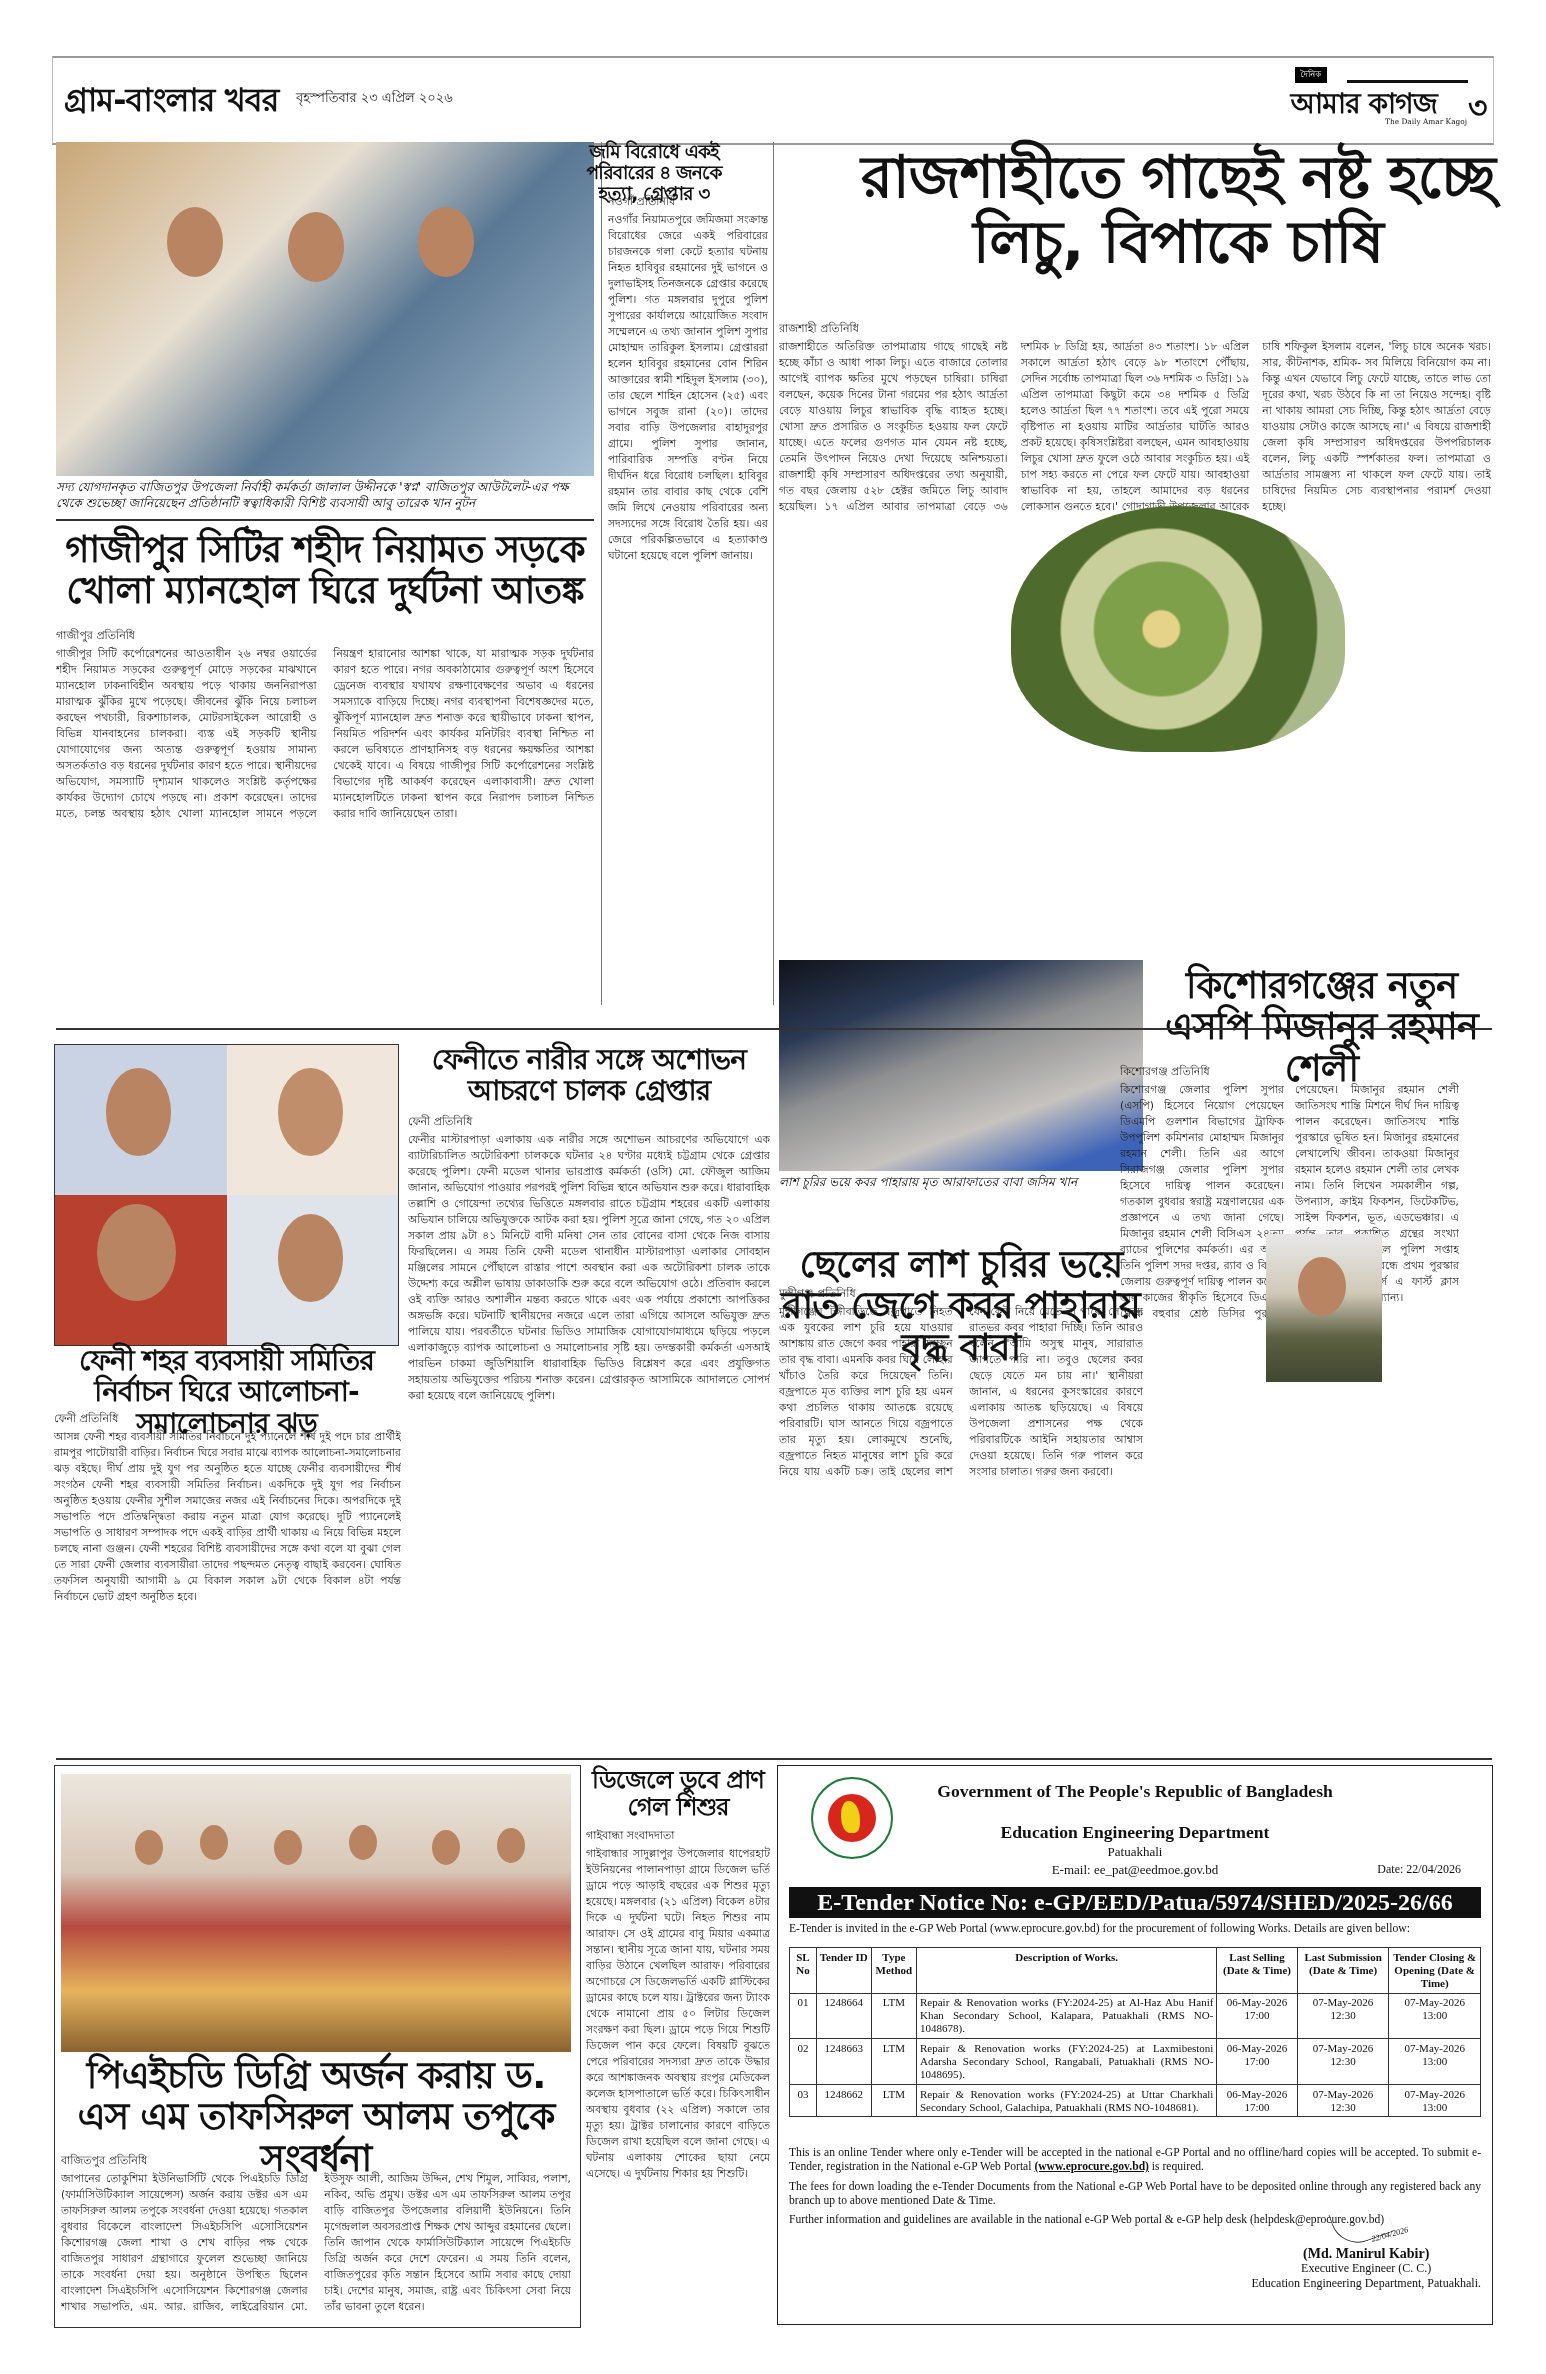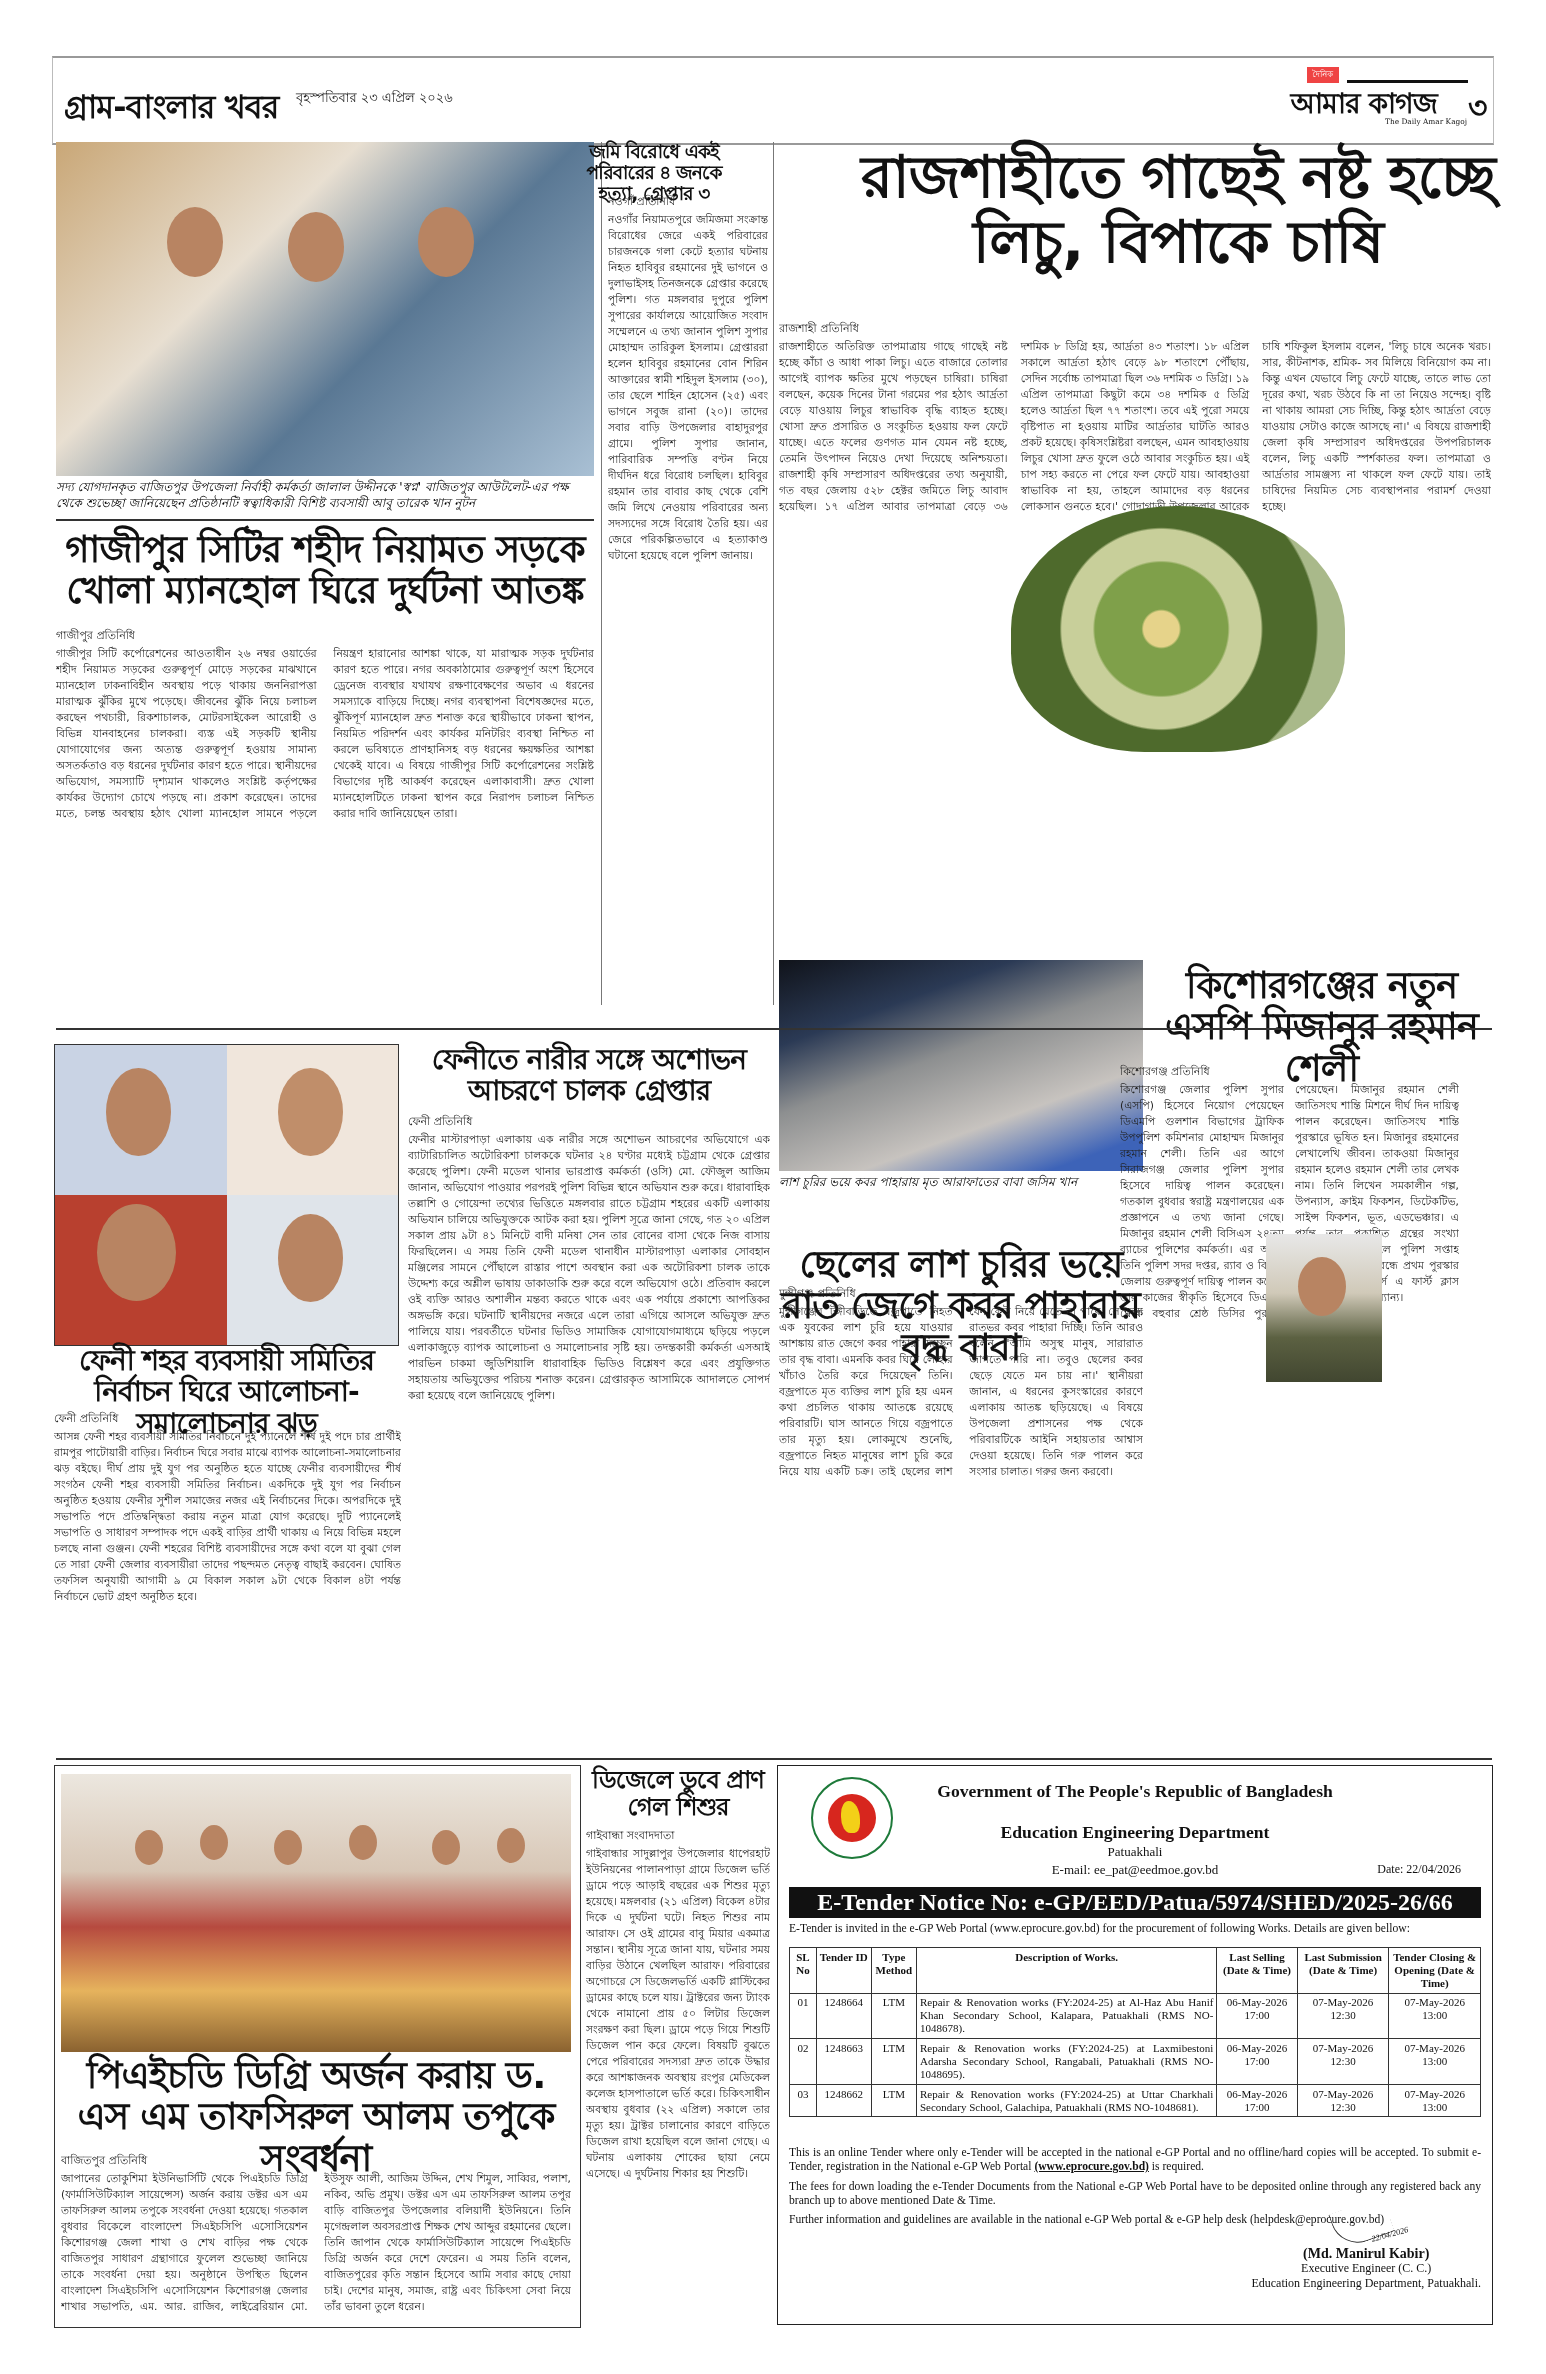--- a/index.html
+++ b/index.html
@@ -1,22 +1,22 @@
 <!DOCTYPE html>
 <html style="font-size:15px"><head>
 <meta charset="utf-8">
 <style>
   html, body { margin:0; padding:0; background:#fff; }
   body { width:1546px; height:2375px; position:relative; overflow:hidden; font-family:"DejaVu Sans", sans-serif; color:#111; }
   .abs { position:absolute; }
   .masthead { left:52px; top:56px; width:1440px; height:85px; border-top:2.8px solid #999; border-bottom:2.8px solid #999; border-left:0.9px solid #bbb; border-right:0.9px solid #bbb; }
-  .section-name { left:11px; top:16.7px; font-size:32px; font-weight:bold; letter-spacing:-0.9px;margin-top:7px; }
+  .section-name { left:11px; top:16.7px; font-size:32px; font-weight:bold; letter-spacing:-0.9px; }
   .masthead-date { left:243px; top:30px; font-size:13px; color:#222; }
   .logo { right:7.4px; top:9.3px; width:195px; height:65px; }
-  .logo .tag { position:absolute; left:16px; top:0; background:#ef4444; color:#fff; font-size:8.3px; padding:0.9px 5.6px; }
+  .logo .tag { position:absolute; left:4px; top:0; background:#000000; color:#fff; font-size:8.3px; padding:0.9px 5.6px; }
   .logo .skyline { position:absolute; left:56px; top:3.7px; width:121px; height:9.3px; border-bottom:3.7px solid #111; }
   .logo .name { position:absolute; left:0; top:15px; font-size:28px; font-weight:bold; letter-spacing:-0.9px; }
   .logo .page { position:absolute; right:-1.9px; top:16.7px; font-size:30px; font-weight:bold; }
   .logo .en { position:absolute; right:18.6px; top:50px; font-size:7.4px; font-family:"DejaVu Serif", serif; }
 
   .photo { background:#888; overflow:hidden; }
   .ph-office { background:linear-gradient(135deg,#c9a777 0%,#e8dfd1 35%,#5a7894 60%,#a9c0d4 100%); }
   .ph-litchi { background:radial-gradient(circle at 45% 50%,#e6d38a 0 8%,#7fa04a 9% 30%,#c8cf9a 31% 45%,#4e6a2c 46% 70%,#a9b98a 71%); border-radius:0; }
   .ph-grave { background:linear-gradient(160deg,#10131a 0%,#2b3a55 25%,#8d8f90 45%,#c7c3bf 70%,#3d63b8 90%); }
   .ph-sp { background:linear-gradient(180deg,#e8e8e8 0%,#d0c9b8 40%,#5c6142 70%,#414630 100%); }

